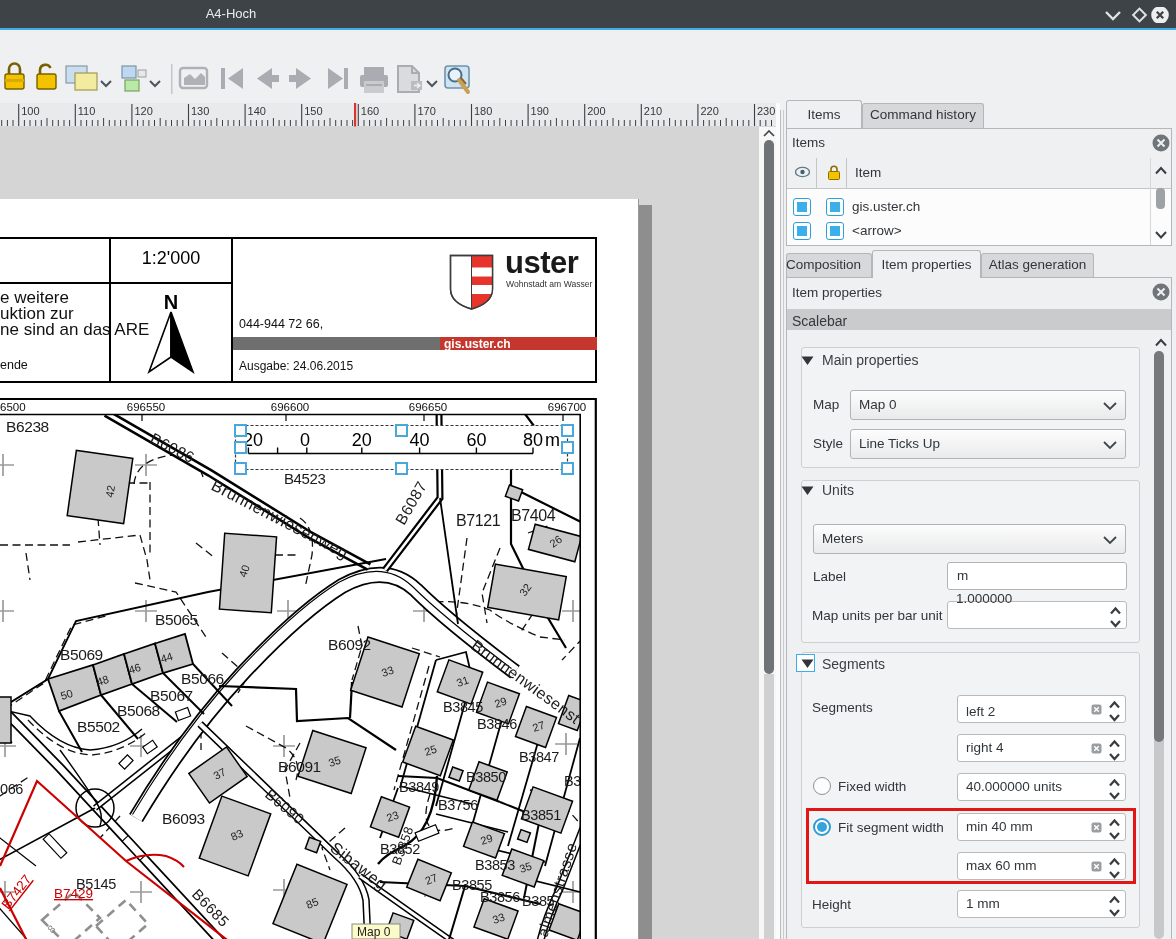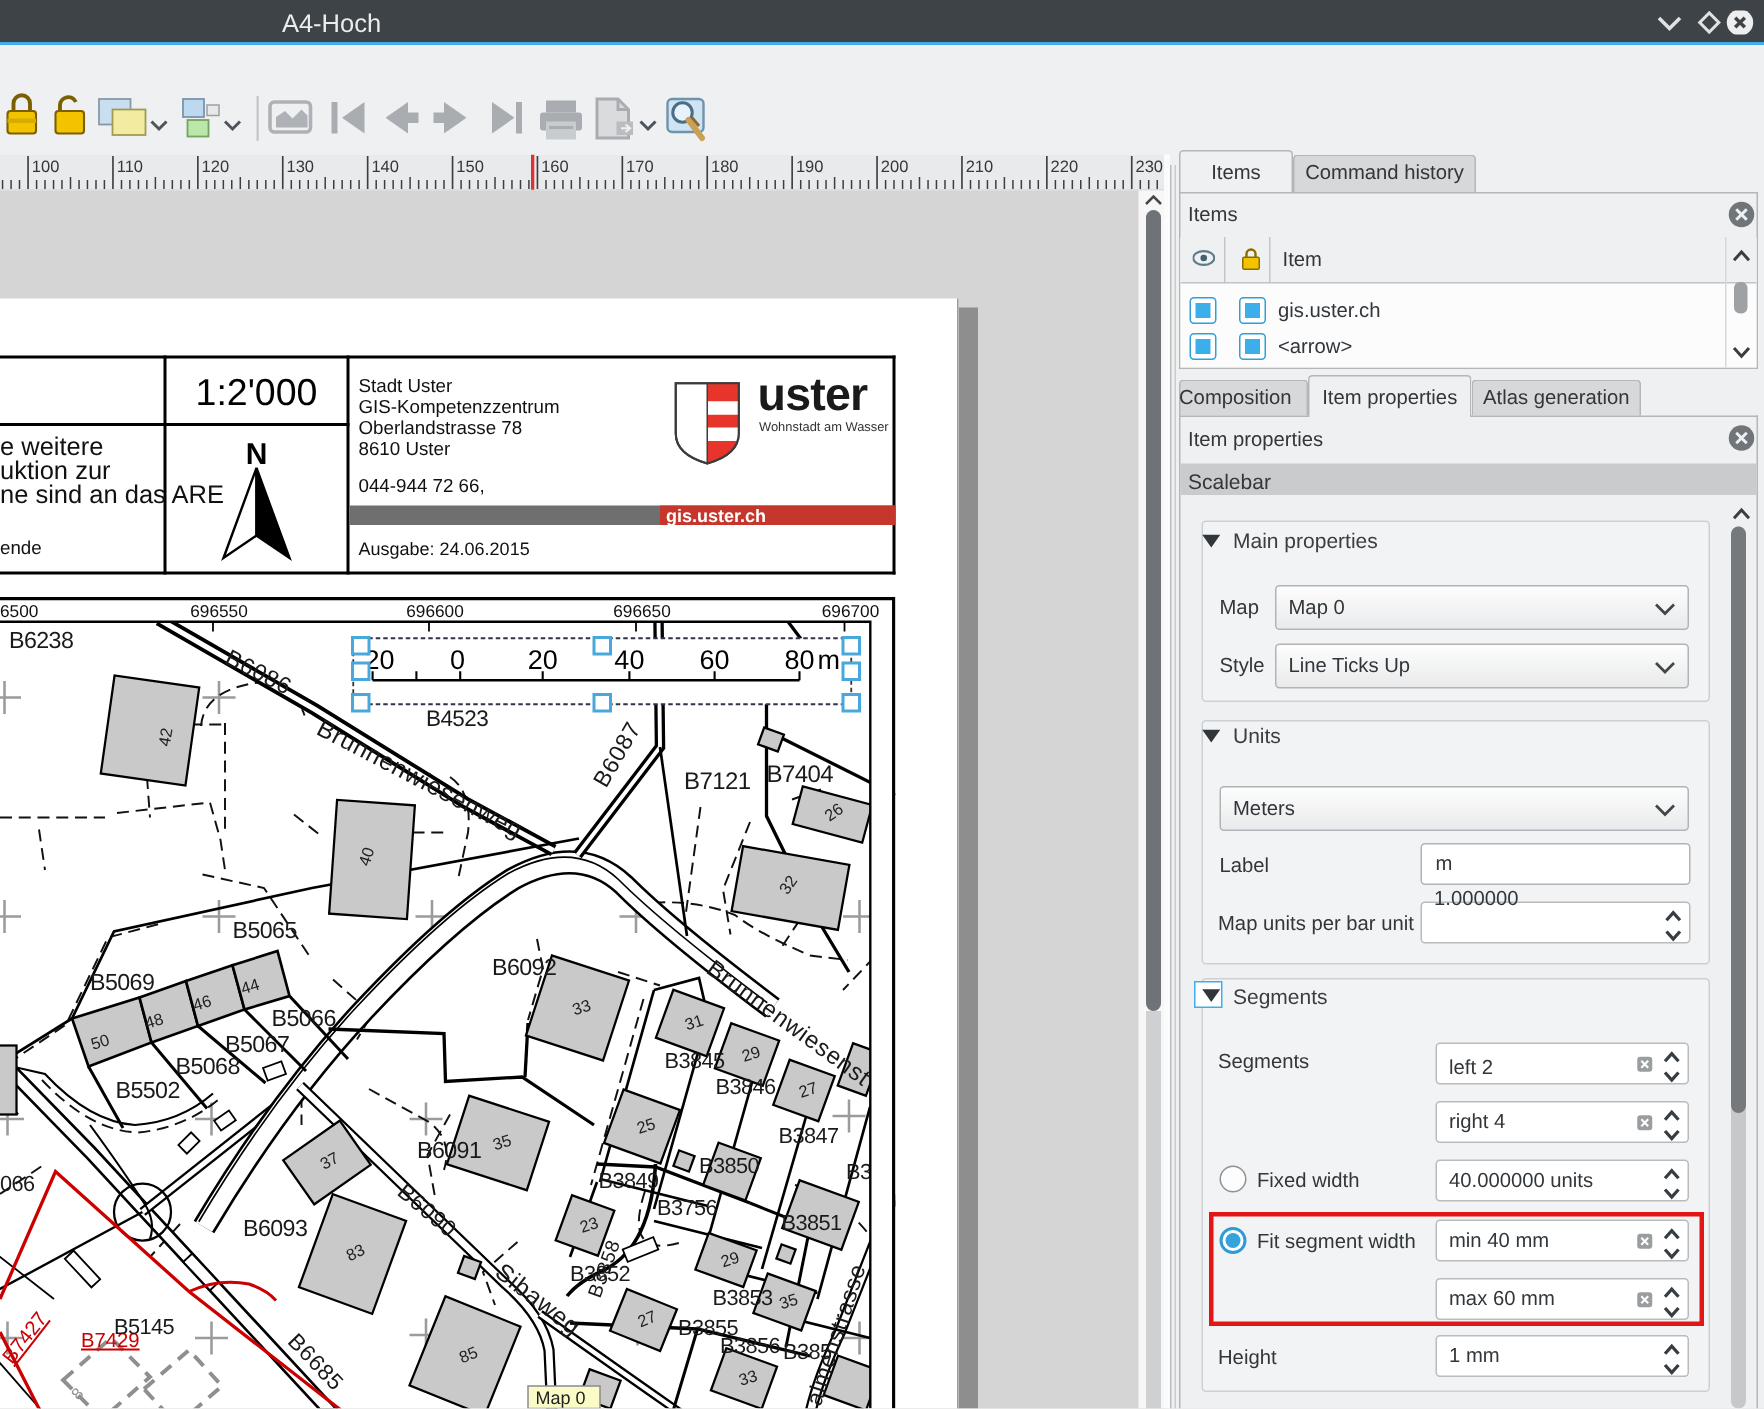--- a/index.html
+++ b/index.html
@@ -4,21 +4,21 @@
 *{margin:0;padding:0;box-sizing:border-box}
 html,body{width:1176px;height:939px;overflow:hidden;background:#eff0f1;
   font-family:"Liberation Sans",sans-serif;}
 .abs{position:absolute}
 #root{position:relative;width:1176px;height:939px}
 .pnl-txt{font-size:13.5px;color:#31363b}
 </style></head><body>
 <div id="root">
 
 <div class="abs" style="left:0;top:0;width:1176px;height:28px;background:#3e4347"></div>
-<div class="abs" style="left:6px;top:6px;width:430px;text-align:center;color:#eaedef;font-size:17px">A4-Hoch</div>
+<div class="abs" style="left:16px;top:6px;width:430px;text-align:center;color:#eaedef;font-size:13px">A4-Hoch</div>
 <svg class="abs" style="left:1104px;top:7px" width="66" height="16" viewBox="0 0 66 16">
  <polyline points="2,5 9,12 16,5" fill="none" stroke="#dfe2e4" stroke-width="2.4"></polyline>
  <rect x="31" y="3.5" width="9" height="9" fill="none" stroke="#dfe2e4" stroke-width="2" transform="rotate(45 35.5 8)"></rect>
  <circle cx="56" cy="8" r="8.8" fill="#edeeef"></circle>
  <path d="M52.8 4.8 L59.2 11.2 M59.2 4.8 L52.8 11.2" stroke="#3e4347" stroke-width="2.3"></path>
 </svg>
 <div class="abs" style="left:0;top:28px;width:1176px;height:2px;background:#3daee9"></div>
 
 <div class="abs" style="left:0;top:30px;width:1176px;height:73px;background:#eff0f1"></div>
 <svg class="abs" style="left:0;top:30px" width="500" height="73" viewBox="0 0 500 73">
@@ -290,22 +290,21 @@
 </svg>
 <div class="abs" style="left:0;top:127px;width:777px;height:812px;background:#d5d5d5"></div>
 <div class="abs" style="left:639px;top:205px;width:13px;height:734px;background:#8e8e8e"></div>
 <div class="abs" style="left:0;top:199px;width:639px;height:740px;background:#fff;border-right:1px solid #9a9a9a"></div>
 <div class="abs" style="left:0;top:237px;width:597px;height:146px;border-top:2px solid #000;border-bottom:2px solid #000;border-right:2px solid #000;background:#fff"></div>
 <div class="abs" style="left:109px;top:237px;width:2px;height:146px;background:#000"></div>
 <div class="abs" style="left:231px;top:237px;width:2px;height:146px;background:#000"></div>
 <div class="abs" style="left:0;top:282px;width:233px;height:2px;background:#000"></div>
 <div class="abs" style="left:0;top:290px;width:230px;font-size:17px;color:#111;line-height:15.8px">e weitere<br>uktion zur<br>ne sind an das ARE</div>
 <div class="abs" style="left:0;top:358px;font-size:12.5px;color:#111">ende</div>
-<div class="abs" style="left:110px;top:248px;width:122px;text-align:center;font-size:25px;color:#000">1:2'000</div>
-<div class="abs" style="left:239px;top:251px;font-size:12.5px;color:#111;line-height:13.9px">Stadt Uster<br>GIS-Kompetenzzentrum<br>Oberlandstrasse 78<br>8610 Uster</div>
+<div class="abs" style="left:110px;top:248px;width:122px;text-align:center;font-size:18px;color:#000">1:2'000</div>
 <div class="abs" style="left:239px;top:317px;font-size:12.5px;color:#111">044-944 72 66,</div>
 <div class="abs" style="left:233px;top:337px;width:364px;height:13px;background:#6f6f6f"></div>
 <div class="abs" style="left:440px;top:337px;width:157px;height:13px;background:#c5372c"></div>
 <div class="abs" style="left:444px;top:337px;font-size:12px;font-weight:bold;color:#fff">gis.uster.ch</div>
 <div class="abs" style="left:239px;top:359px;font-size:12px;color:#111">Ausgabe: 24.06.2015</div>
 
 <svg class="abs" style="left:0px;top:237px" width="597" height="146" viewBox="0 0 597 146">
 <text x="171" y="72" text-anchor="middle" font-size="20" font-weight="bold" fill="#000">N</text>
 <path d="M171 75 L149 135 L171 120 Z" fill="#fff" stroke="#000" stroke-width="1.6"></path>
 <path d="M171 75 L193 135 L171 120 Z" fill="#000" stroke="#000" stroke-width="1.6"></path>

